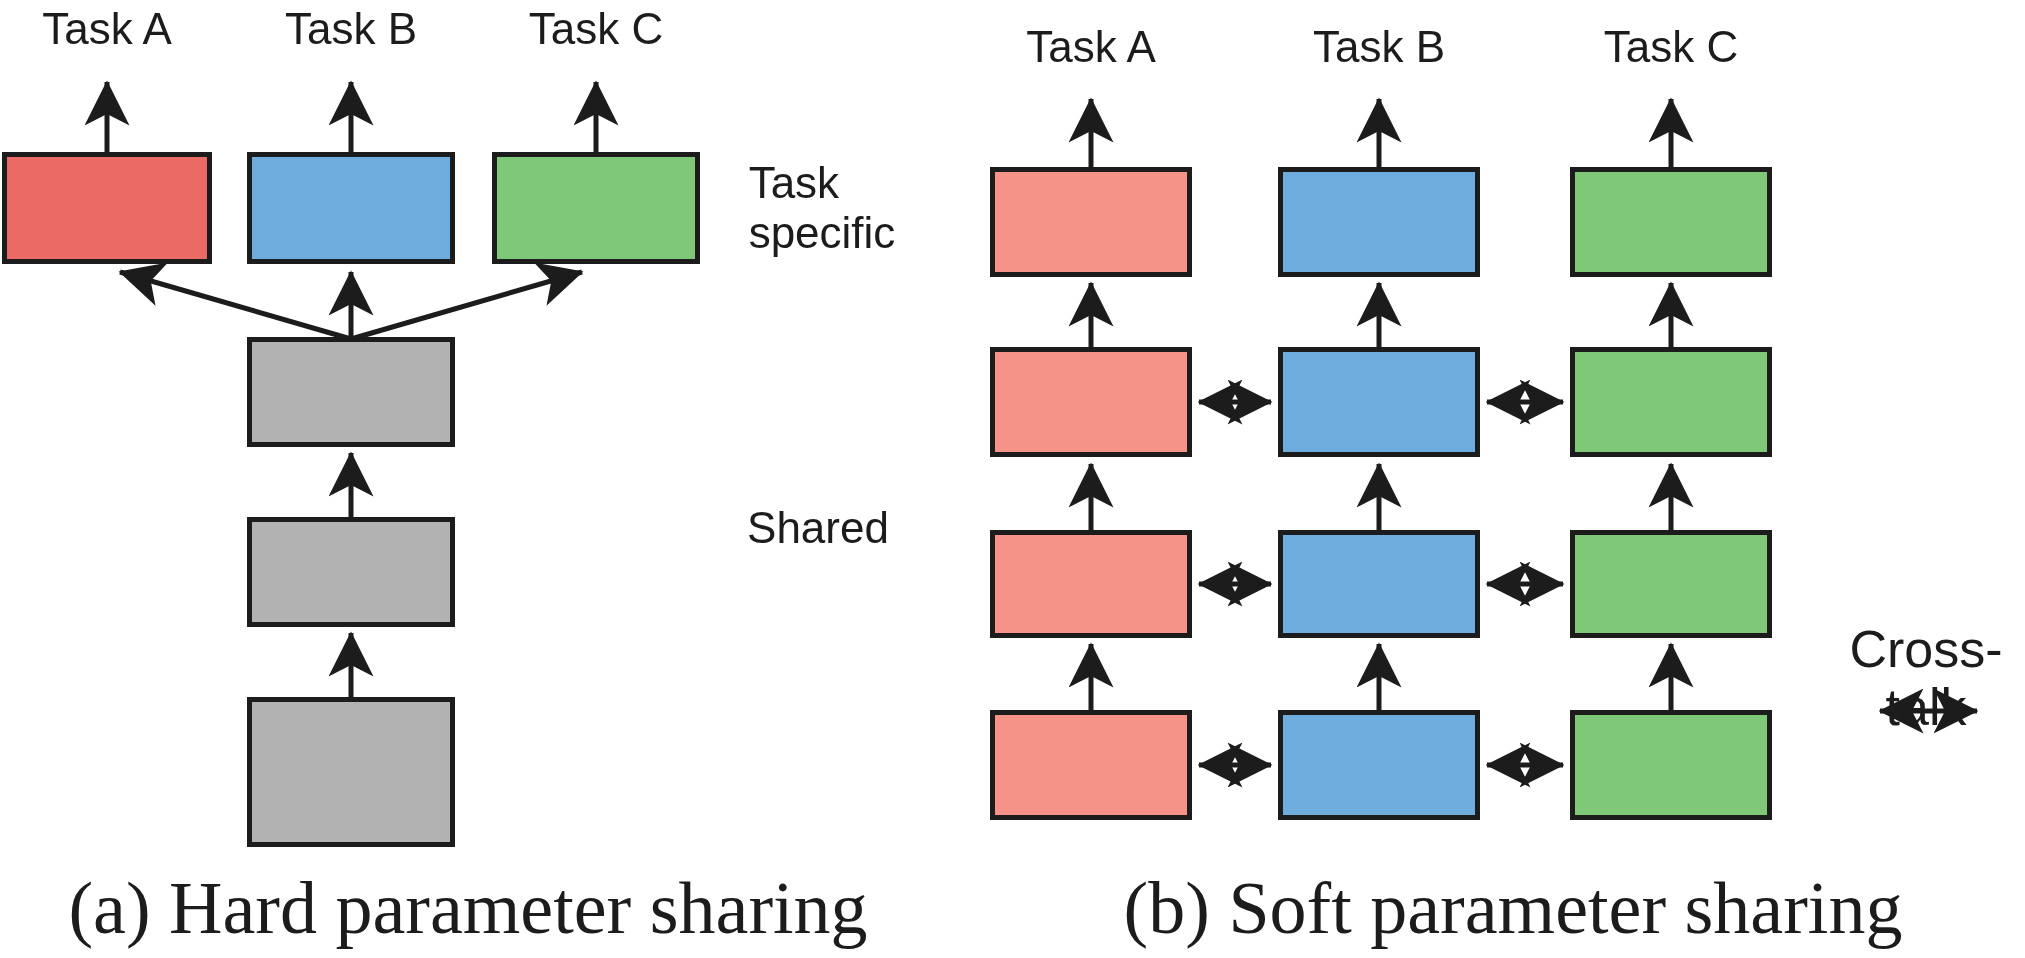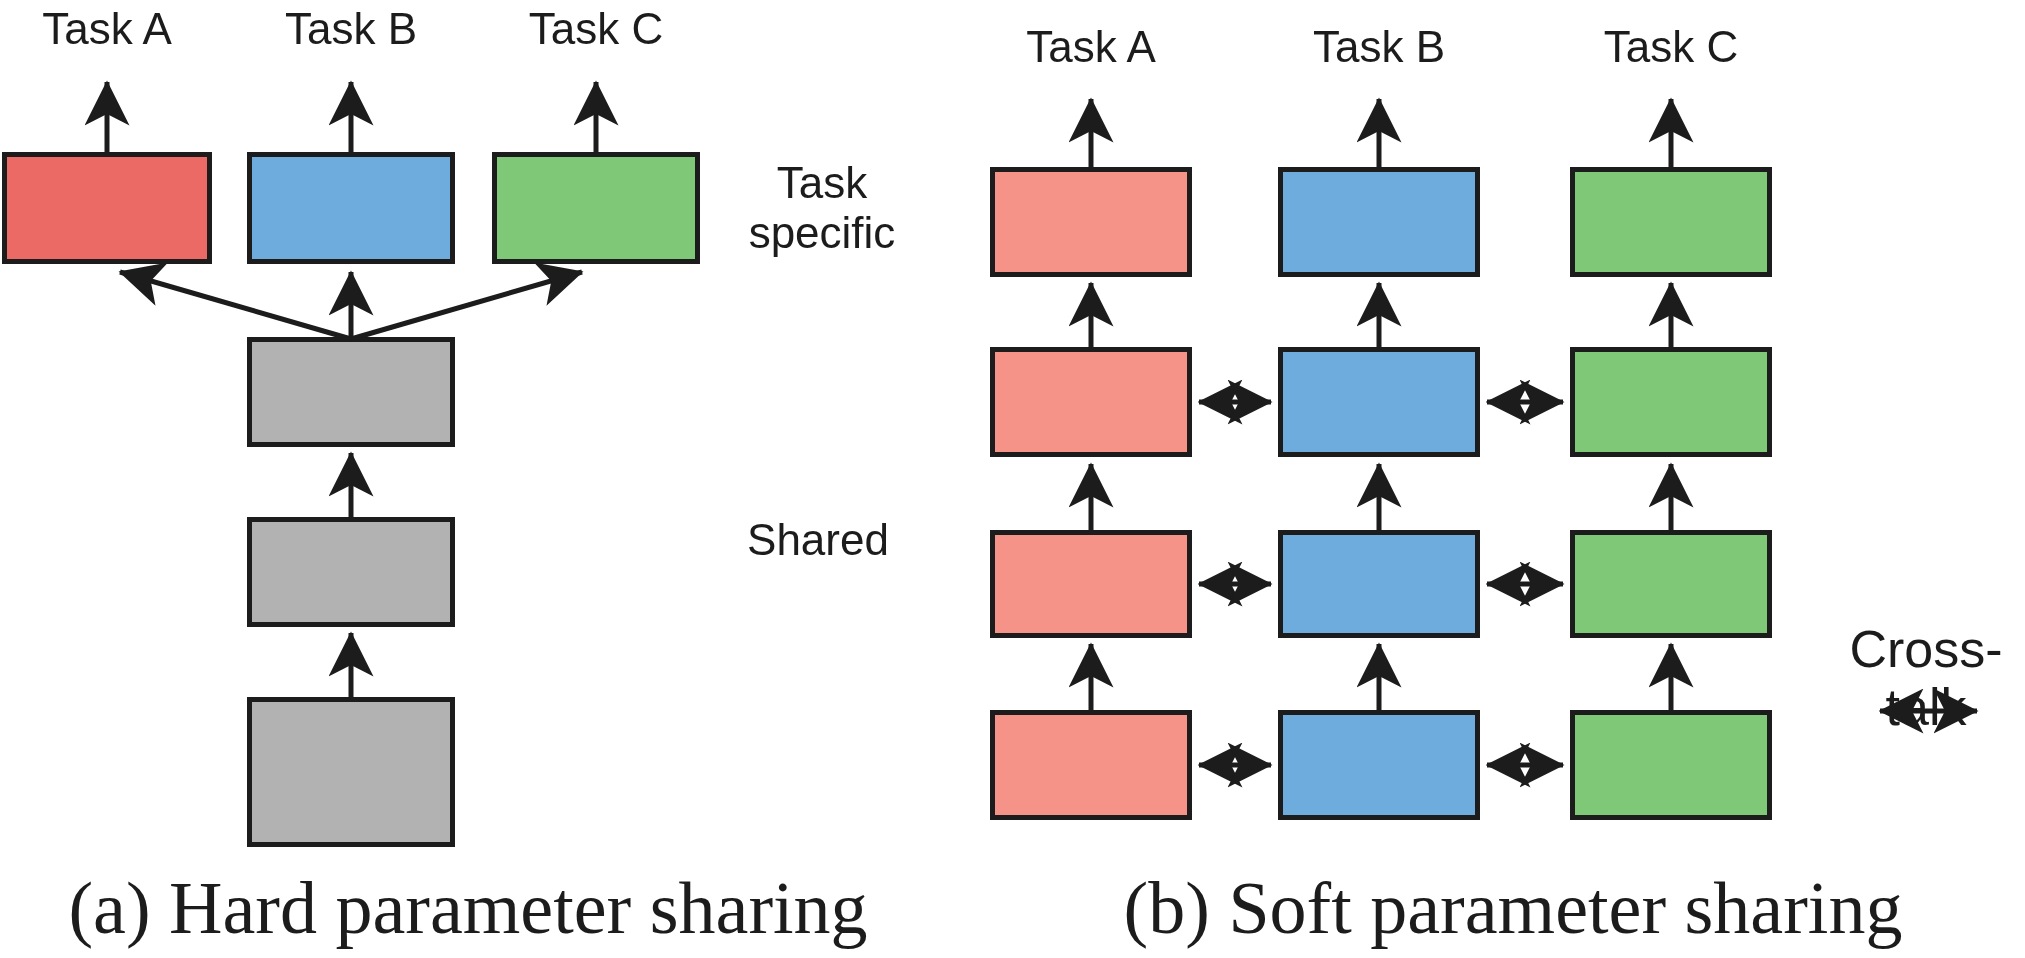--- a/index.html
+++ b/index.html
@@ -8,21 +8,21 @@
     font-family:"Liberation Sans", sans-serif;color:var(--ink,#1C1C1C);
   }
   .box{position:absolute;border:5px solid var(--ink,#1C1C1C);box-sizing:border-box;}
   .tlabel{
     position:absolute;transform:translateX(-50%);
     font-size:44px;font-weight:400;letter-spacing:0px;white-space:pre-line;text-align:center;
     line-height:1.12;
   }
   .annot{
     position:absolute;transform:translateX(-50%);
-    font-size:44px;line-height:1.14;text-align:center;white-space:pre-line;
+    font-size:44px;line-height:1.14;white-space:pre-line;
   }
   .caption{
     position:absolute;transform:translateX(-50%);
     font-family:"Liberation Serif", serif;
     font-size:74px;line-height:1.1;white-space:nowrap;
   }
   svg.arrows{position:absolute;left:0;top:0;pointer-events:none;}
   svg.arrows line{stroke:var(--ink,#1C1C1C);stroke-width:5;}
 </style>
 </head>
@@ -37,21 +37,21 @@
   <div class="box" style="left: 2px; top: 152px; width: 210px; height: 112px; background-color: rgb(236, 106, 102);"></div>
   <div class="box" style="left: 247px; top: 152px; width: 208px; height: 112px; background-color: rgb(111, 172, 222);"></div>
   <div class="box" style="left: 492px; top: 152px; width: 208px; height: 112px; background-color: rgb(127, 200, 119);"></div>
 
   <div class="box" style="left: 247px; top: 337px; width: 208px; height: 110px; background-color: rgb(178, 178, 178);"></div>
   <div class="box" style="left: 247px; top: 517px; width: 208px; height: 110px; background-color: rgb(178, 178, 178);"></div>
   <div class="box" style="left: 247px; top: 697px; width: 208px; height: 150px; background-color: rgb(178, 178, 178);"></div>
 
   <div class="annot" style="left:822px;top:158px;">Task
 specific</div>
-  <div class="annot" style="left:818px;top:515px;">Shared</div>
+  <div class="annot" style="left:818px;top:503px;">Shared</div>
 
   <div class="tlabel" style="left:1091px;top:22px;">Task A</div>
   <div class="tlabel" style="left:1379px;top:22px;">Task B</div>
   <div class="tlabel" style="left:1671px;top:22px;">Task C</div>
 
   <div class="box" style="left: 990px; top: 167px; width: 202px; height: 110px; background-color: rgb(245, 147, 136);"></div>
   <div class="box" style="left: 990px; top: 347px; width: 202px; height: 110px; background-color: rgb(245, 147, 136);"></div>
   <div class="box" style="left: 990px; top: 530px; width: 202px; height: 108px; background-color: rgb(245, 147, 136);"></div>
   <div class="box" style="left: 990px; top: 710px; width: 202px; height: 110px; background-color: rgb(245, 147, 136);"></div>
 

